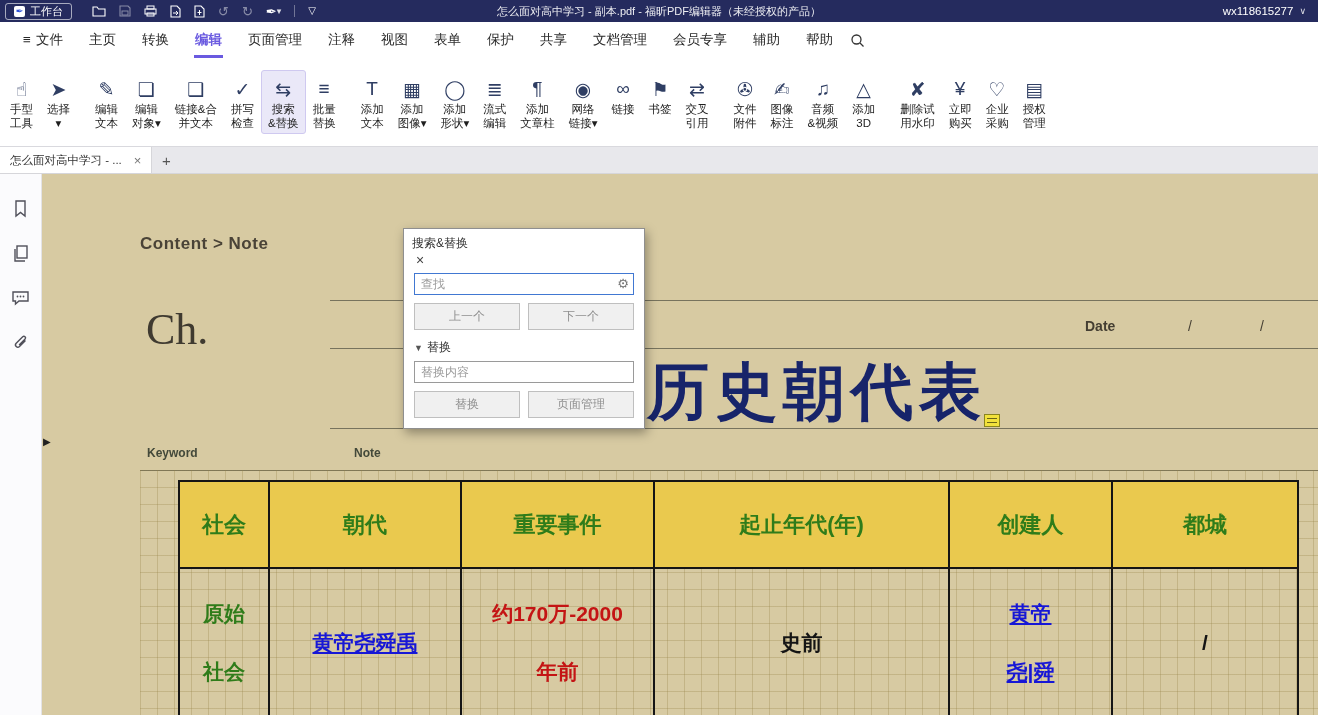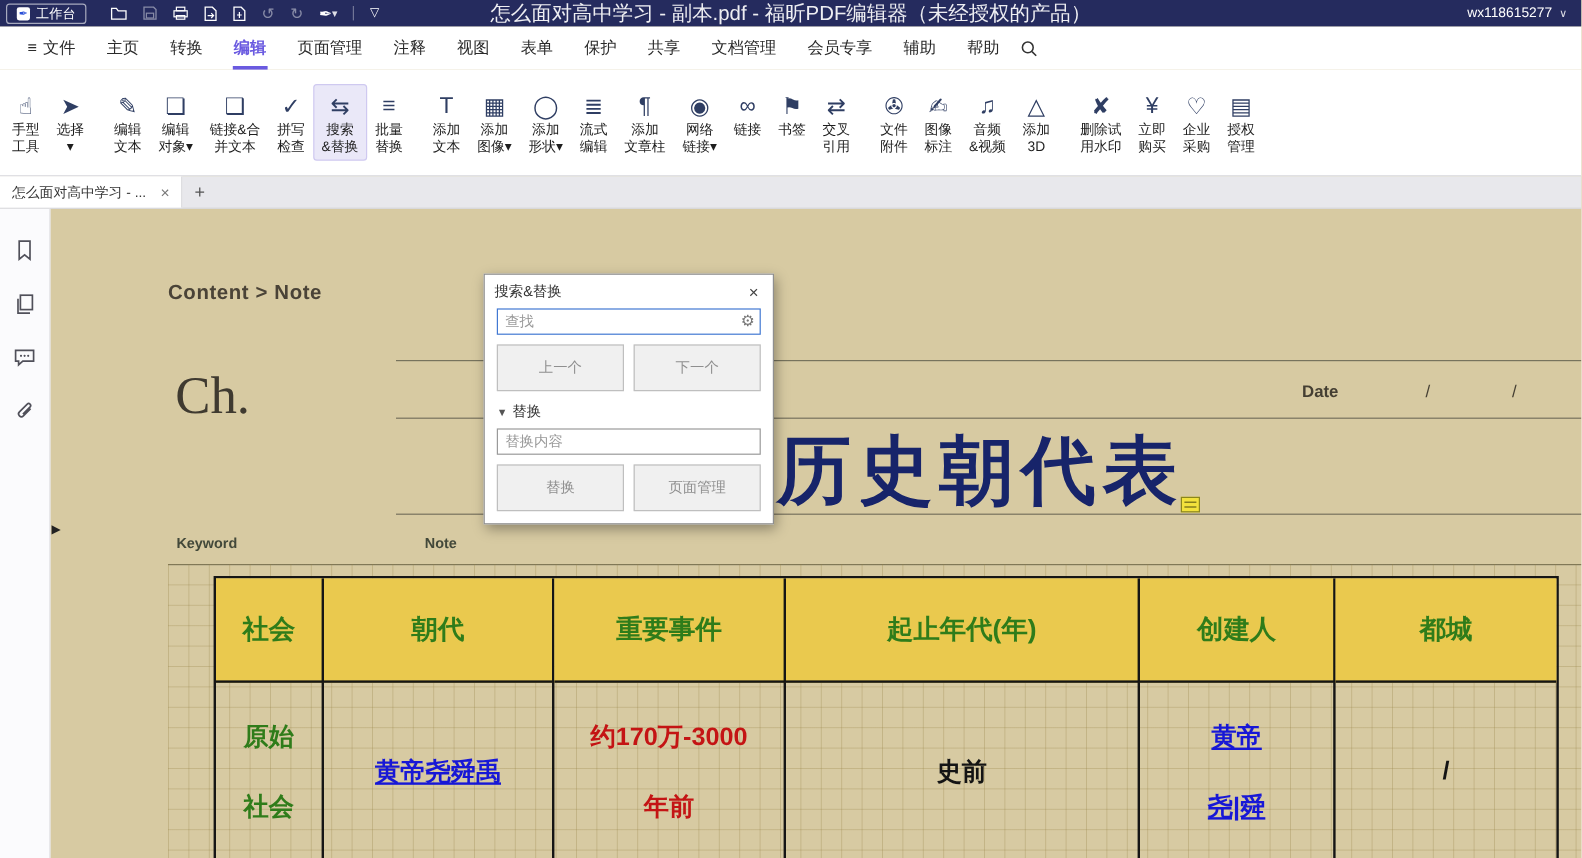--- a/index.html
+++ b/index.html
@@ -7,21 +7,21 @@
   .app { width:1318px; height:715px; position:relative; overflow:hidden; background:#d7caa2; }
 
   
   .titlebar { height:22px; background:#252b5e; display:flex; align-items:center; color:#fff; position:relative; z-index:6; }
   .ws-btn { display:flex; align-items:center; gap:5px; border:1px solid rgba(255,255,255,.6); border-radius:3px; height:17px; padding:0 8px; margin-left:5px; font-size:11px; }
   .ws-logo { width:11px; height:11px; background:#fff; border-radius:2px; color:#2b50d8; font-size:9px; line-height:11px; text-align:center; }
   .tb-icons { display:flex; align-items:center; gap:13px; margin-left:20px; }
   .tb-icon { display:flex; align-items:center; color:#fff; font-size:13px; line-height:1; }
   .dim { opacity:.45; }
   .tb-sep { width:1px; height:12px; background:rgba(255,255,255,.35); }
-  .tb-title { position:absolute; left:50%; transform:translateX(-50%); font-size:17px; color:rgba(255,255,255,.92); white-space:nowrap; }
+  .tb-title { position:absolute; left:50%; transform:translateX(-50%); font-size:11px; color:rgba(255,255,255,.92); white-space:nowrap; }
   .tb-right { margin-left:auto; display:flex; align-items:center; gap:6px; margin-right:12px; font-size:11.5px; }
   .tb-caret { font-size:9px; opacity:.85; }
 
   
   .menubar { height:36px; background:#fff; display:flex; align-items:center; padding-left:10px; }
   .menu-item { padding:0 13px; font-size:13.5px; color:#2a2a2a; height:36px; line-height:36px; position:relative; white-space:nowrap; display:flex; align-items:center; gap:5px; }
   .menu-item.active { color:#6a5ae0; font-weight:700; }
   .menu-item.active::after { content:""; position:absolute; left:12px; right:12px; bottom:0; height:3px; background:#6a5ae0; }
   .menu-search { margin-left:4px; display:flex; align-items:center; }
 
@@ -72,32 +72,32 @@
   .th:nth-child(6), .td:nth-child(12) { border-right:none; }
   .td { border-right:2px solid #151515; }
   .cell-inner { height:148px; display:flex; flex-direction:column; justify-content:space-evenly; align-items:center; font-size:21px; font-weight:700; }
   .cell-inner.center { justify-content:center; }
   .green { color:#2f7c1a; } .red { color:#c41414; } .black { color:#141414; }
   .blue { color:#1717d6; text-decoration:underline; }
 
   
   .dialog { position:absolute; left:361px; top:54px; width:242px; background:#fff;
     border:1px solid #8f8f8f; box-shadow:2px 4px 10px rgba(0,0,0,.35); z-index:10; font-size:12px; }
-  .dlg-head { display:flex; justify-content:space-between; align-items:flex-start; padding:6px 8px 5px; }
+  .dlg-head { display:flex; justify-content:space-between; align-items:flex-start; padding:6px 8px 5px;flex-direction:column; }
   .dlg-title { color:#333; }
   .dlg-close { color:#444; font-size:14px; width:16px; text-align:center; }
   .dlg-body { padding:0 10px 10px; }
   .find-wrap { position:relative; }
   .dialog input { width:100%; height:22px; font-size:12px; color:#333; padding:0 6px; outline:none;
     font-family:"Liberation Sans","DejaVu Sans",sans-serif; }
   .dialog input::placeholder { color:#9a9a9a; }
   input.find { border:1px solid #4178d2; padding-right:24px; }
   .gear { position:absolute; right:5px; top:3px; color:#777; font-size:13px; }
   .btn-row { display:flex; gap:8px; margin-top:8px; }
-  .btn { flex:1; height:39px; background:#f0f0f0; border:1px solid #bfbfbf; color:#8f8f8f; font-size:12px;
+  .btn { flex:1; height:27px; background:#f0f0f0; border:1px solid #bfbfbf; color:#8f8f8f; font-size:12px;
     display:flex; align-items:center; justify-content:center; }
   .rep-toggle { margin:9px 0 5px; color:#333; display:flex; gap:4px; align-items:center; }
   .caret { font-size:9px; color:#555; }
   input.rep { border:1px solid #9a9a9a; }
 </style>
 </head>
 <body>
 
 <div class="app">
 
@@ -395,21 +395,21 @@
           <span class="green">社会</span>
         </div>
           </div>
         <div class="td">
             <div class="cell-inner center">
           <span class="blue">黄帝尧舜禹</span>
         </div>
           </div>
         <div class="td">
             <div class="cell-inner">
-          <span class="red">约170万-3000</span>
+          <span class="red">约170万-2000</span>
           <span class="red">年前</span>
         </div>
           </div>
         <div class="td">
             <div class="cell-inner center">
           <span class="black">史前</span>
         </div>
           </div>
         <div class="td">
             <div class="cell-inner">

